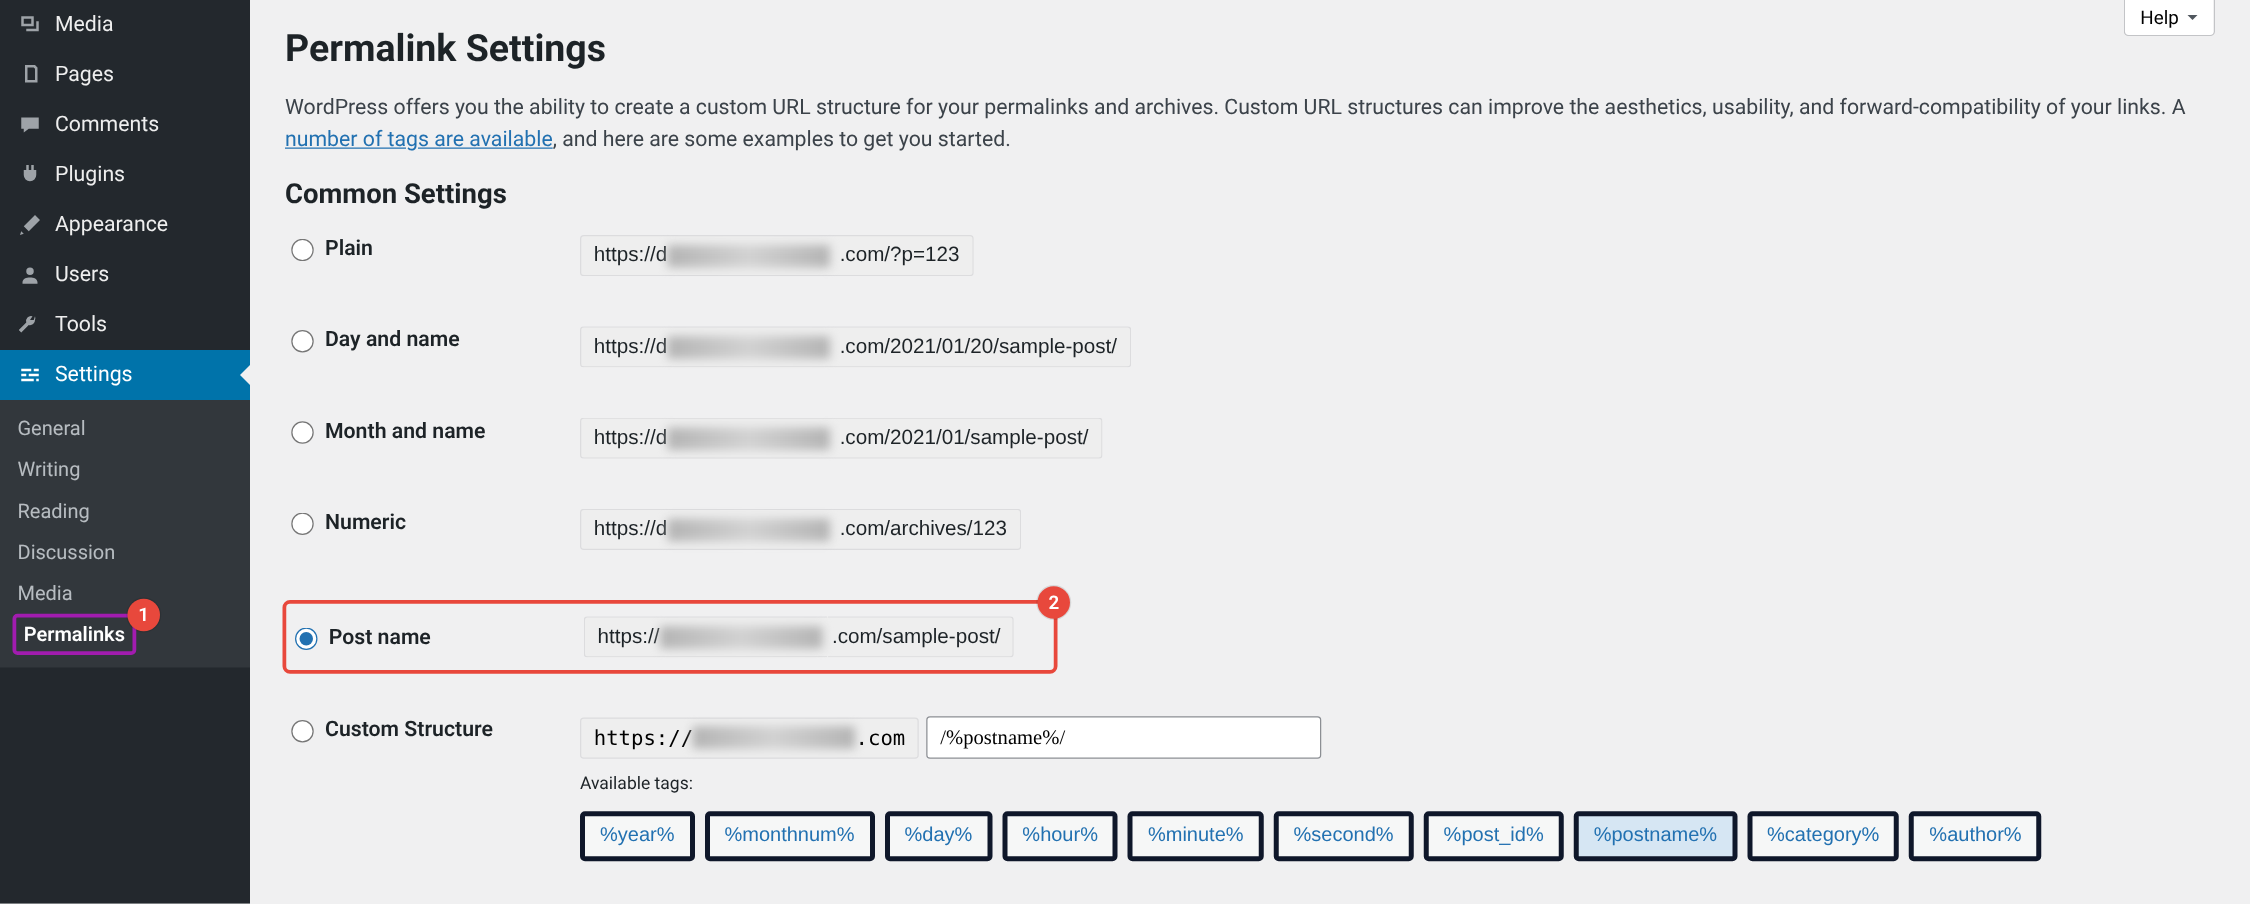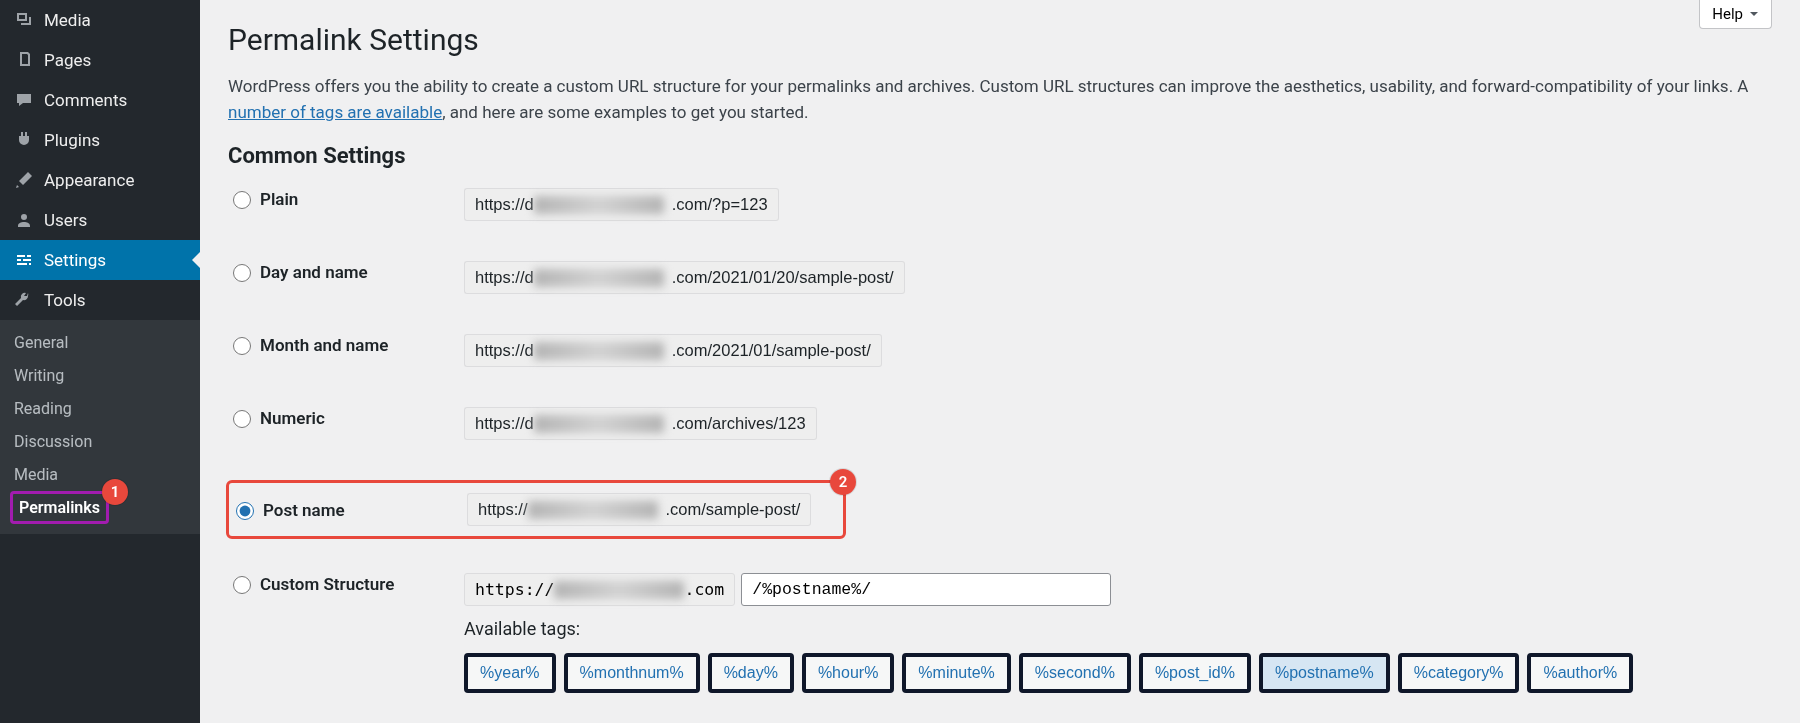--- a/index.html
+++ b/index.html
@@ -21,43 +21,43 @@
   
   .anno { position:absolute; width:26px; height:26px; border-radius:50%; background:#e8483c; color:#fff; font-weight:600; font-size:15px; display:flex; align-items:center; justify-content:center; box-shadow:0 0 0 1px rgba(0,0,0,.1); }
   .anno-1 { top:-15px; right:-22px; }
   .anno-2 { right:-13px; top:-14px; }
 
   
   .main { flex:1; padding:0 28px 30px; position:relative; }
   .help-tab { position:absolute; top:0; right:28px; border:1px solid #c3c4c7; border-top:none; background:#fff; border-radius:0 0 4px 4px; padding:5px 12px; font-size:15px; display:flex; align-items:center; gap:6px; cursor:pointer; }
   .help-tab svg { width:10px; height:10px; fill:#50575e; }
 
-  h1.page-title { font-size:30px; font-weight:400; color:#1d2327; margin:22px 0 10px; }
+  h1.page-title { font-size:30px; font-weight:700; color:#1d2327; margin:22px 0 10px; }
   .intro { color:#3c434a; font-size:17px; line-height:1.5; }
   .intro a { color:#2271b1; text-decoration:underline; cursor:pointer; }
 
   h2.section { font-size:22px; font-weight:700; color:#1d2327; margin:18px 0 20px; }
 
   .option-row { display:flex; align-items:flex-start; margin-bottom:40px; }
   .option-row.last { margin-bottom:0; }
   .radio-label { width:236px; display:flex; align-items:center; gap:6px; font-size:17px; color:#1d2327; font-weight:600; }
   input[type=radio] { width:18px; height:18px; accent-color:#2271b1; cursor:pointer; }
   .url-sample { font-family:Liberation Sans, sans-serif; font-size:16.5px; color:#1d2327; display:flex; align-items:center; }
   .url-prefix { background:#eee; padding:6px 4px 6px 10px; border:1px solid #dcdcde; border-right:none; border-radius:3px 0 0 3px; display:inline-flex; align-items:center; gap:0; }
   .url-suffix { background:#eee; padding:6px 10px 6px 4px; border:1px solid #dcdcde; border-left:none; border-radius:0 3px 3px 0; }
   .blur-span { display:inline-block; width:130px; height:18px; background:linear-gradient(90deg,#b4b4b4,#d2d2d2,#b4b4b4); filter:blur(4px); border-radius:2px; vertical-align:middle; }
   .highlight-box { border:3px solid #e8483c; border-radius:6px; padding:10px 12px 10px 0; display:flex; align-items:center; width:620px; position:relative; margin-left:-2px; margin-bottom:34px;}
   .highlight-box .radio-label { width:238px; padding-left:2px;}
   
   .custom-url { display:flex; align-items:center; gap:6px; }
   .custom-url .url-box { background:#eee; border:1px solid #dcdcde; border-radius:3px; padding:6px 10px; font-family:Menlo,Consolas,monospace; font-size:16.5px; display:inline-flex; align-items:center; }
-  .custom-input { width:370px; padding:6px 10px; font-family:Liberation Mono, monospace; font-size:16.5px; border:1px solid #8c8f94; border-radius:3px; background:#fff; }
+  .custom-input { width:316px; padding:6px 10px; font-family:Liberation Serif, serif; font-size:16.5px; border:1px solid #8c8f94; border-radius:3px; background:#fff; }
 
   .tags-area { margin-top:12px; }
-  .tags-label { font-size:18px; color:#1d2327; margin-bottom:14px; }
+  .tags-label { font-size:14px; color:#1d2327; margin-bottom:14px; }
   .tags-row { display:flex; flex-wrap:wrap; gap:8px; }
   .tag-btn { border:4px solid #0f172a; color:#2271b1; background:#f6f7f7; border-radius:4px; padding:7px 12px; font-size:16px; cursor:pointer; }
   .tag-btn.sel { background:#d6e6f3; }
 
 </style>
 </head>
 <body>
 
 <nav class="sidebar">
   <div class="menu-item">
@@ -89,31 +89,31 @@
         <path d="M14 2l4 4-9 9-4-4 9-9zM3 15l2 2-3 1 1-3z"></path>
       </svg>
     <span>Appearance</span>
   </div>
   <div class="menu-item">
     <svg class="menu-icon" viewBox="0 0 20 20">
         <path d="M10 10a3 3 0 100-6 3 3 0 000 6zm-6 6c0-3 3-4 6-4s6 1 6 4v1H4v-1z"></path>
       </svg>
     <span>Users</span>
   </div>
+  <div class="menu-item">
+    <svg class="menu-icon" viewBox="0 0 20 20">
+        <path d="M14 6a4 4 0 01-5 4l-6 6-2-2 6-6a4 4 0 015-5l-2 3h3l1-3a4 4 0 010 3z"></path>
+      </svg>
+    <span>Tools</span>
+  </div>
   <div class="menu-item active">
     <svg class="menu-icon" viewBox="0 0 20 20">
         <path d="M3 5h8v2H3V5zm10 0h4v2h-4V5zM3 9h4v2H3V9zm6 0h8v2H9V9zM3 13h10v2H3v-2zm12 0h2v2h-2v-2z"></path>
       </svg>
     <span>Settings</span>
-  </div>
-  <div class="menu-item">
-    <svg class="menu-icon" viewBox="0 0 20 20">
-        <path d="M14 6a4 4 0 01-5 4l-6 6-2-2 6-6a4 4 0 015-5l-2 3h3l1-3a4 4 0 010 3z"></path>
-      </svg>
-    <span>Tools</span>
   </div>
   <div class="submenu">
     <div class="submenu-item">General</div>
     <div class="submenu-item">Writing</div>
     <div class="submenu-item">Reading</div>
     <div class="submenu-item">Discussion</div>
     <div class="submenu-item">Media</div>
     <div class="submenu-item permalinks current">
       <span>Permalinks</span>
       <span class="anno anno-1">1</span>

